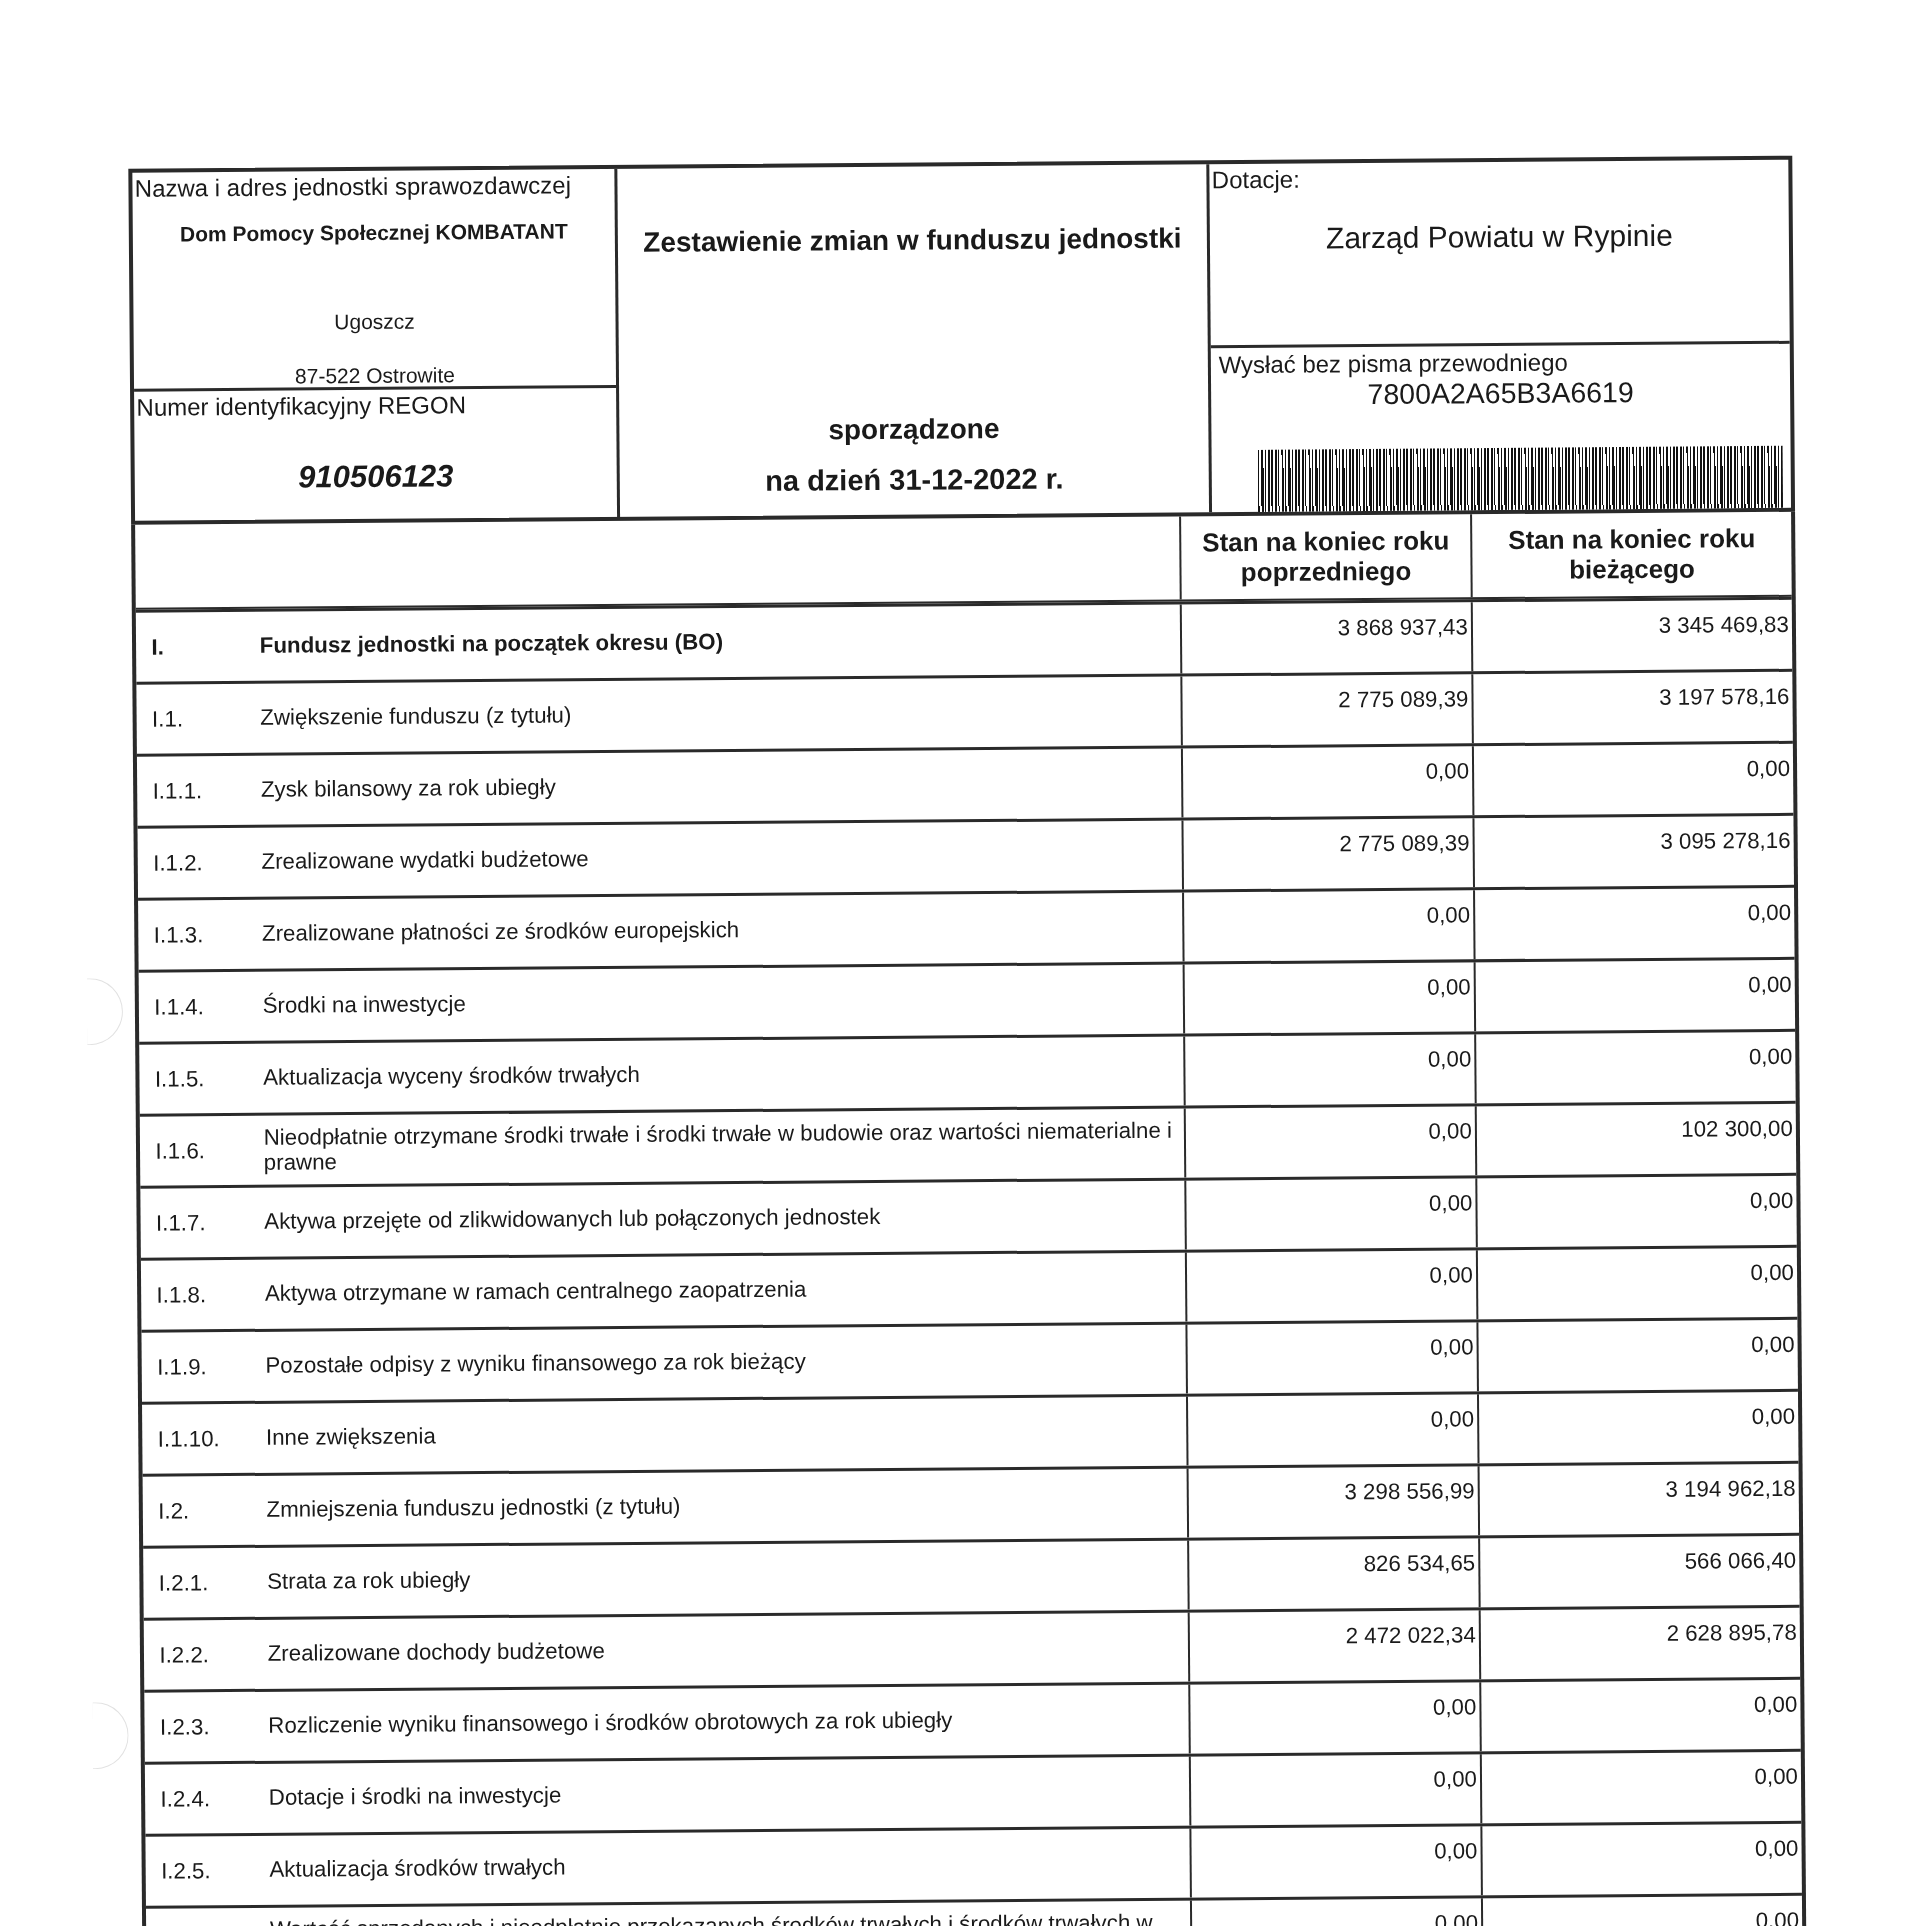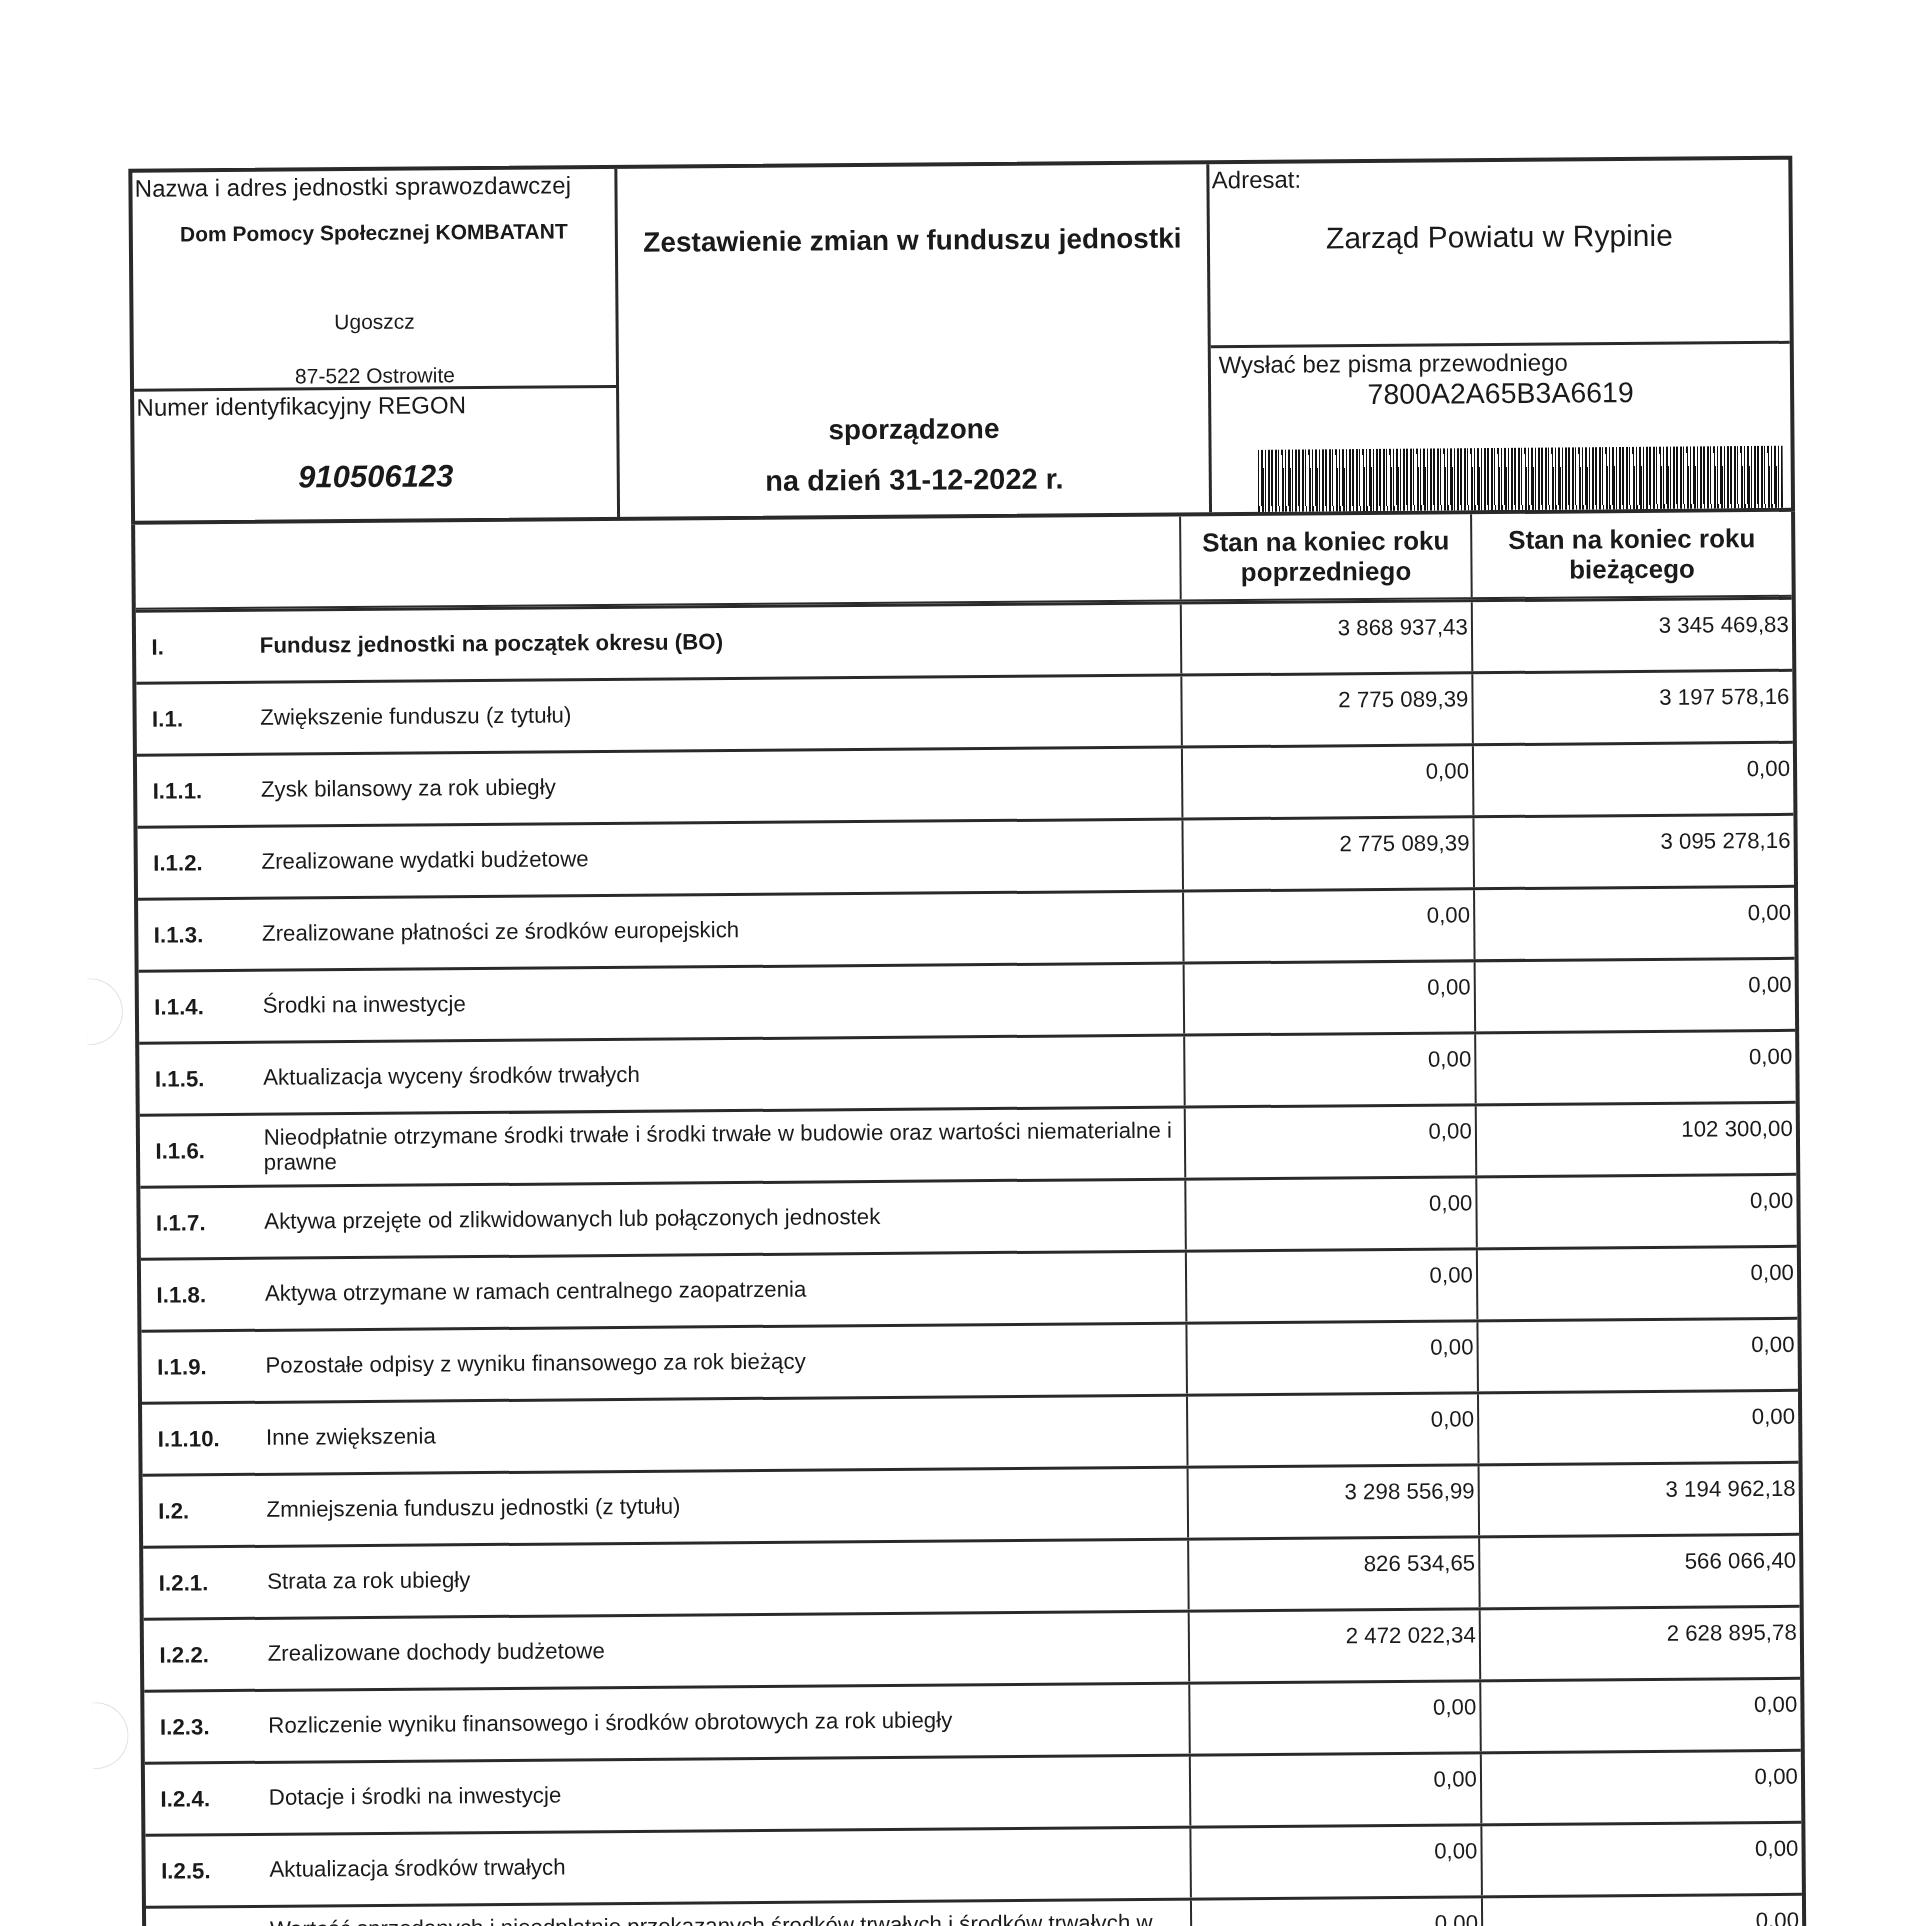--- a/index.html
+++ b/index.html
@@ -46,21 +46,21 @@
         #fff 8px 10.4px, #111 10.4px 12.3px, #fff 12.3px 13.5px);
     }
     
     .tbl {
       position: absolute; left: 137px; top: 518px; width: 1664px;
       border-left: 4.6px solid #2a2a2a; border-right: 4.6px solid #2a2a2a;
       border-bottom: 4.6px solid #2a2a2a; box-sizing: border-box;
     }
     .row { display: flex; border-top: 3.1px solid #2a2a2a; box-sizing: border-box; }
     .row.head { border-top: none; height: 85px; border-bottom: 2.3px solid #2a2a2a; }
-    .cell-num { width: 116px; font-size: 22.3px; padding-left: 15.4px; box-sizing: border-box; display: flex; align-items: center; font-weight: bold; }
+    .cell-num { width: 116px; font-size: 22.3px; padding-left: 15.4px; box-sizing: border-box; display: flex; align-items: center; }
     .cell-label { width: 930px; font-size: 22.3px; padding-left: 7.7px; padding-right: 7.7px; box-sizing: border-box; display: flex; align-items: center; line-height: 1.1; border-right: 2.7px solid #2a2a2a; }
     .cell-v { width: 291px; font-size: 22.3px; text-align: right; padding-right: 3.1px; box-sizing: border-box; padding-top: 11.6px; border-right: 2.7px solid #2a2a2a; }
     .cell-v.last { border-right: none; flex: 1; }
     .head .cell-label { border-right: 2.7px solid #2a2a2a; }
     .head-col { width: 291px; font-size: 26px; font-weight: bold; text-align: center; display: flex; align-items: center; justify-content: center; line-height: 1.15; border-right: 2.7px solid #2a2a2a; box-sizing: border-box; padding: 0 3.9px; }
     .head-col.last { border-right: none; flex: 1; }
     .bold { font-weight: bold; }
     .r { height: 72px; }
   </style>
 </head>
@@ -83,21 +83,21 @@
         <div class="center-line regon-val">910506123</div>
       </div>
     </div>
     <div class="h-col2">
       <div class="center-line doc-title">Zestawienie zmian w funduszu jednostki</div>
       <div class="center-line doc-made">sporządzone</div>
       <div class="center-line doc-date">na dzień 31-12-2022 r.</div>
     </div>
     <div class="h-col3">
       <div class="addressee-box">
-        <span class="lbl">Adresat:</span>
+        <span class="lbl">Dotacje:</span>
         <div class="center-line addressee-val">Zarząd Powiatu w Rypinie</div>
       </div>
       <div class="send-box">
         <span class="send-lbl">Wysłać bez pisma przewodniego</span>
         <div class="center-line code-val">7800A2A65B3A6619</div>
         <div class="barcode"></div>
       </div>
     </div>
   </div>
 

